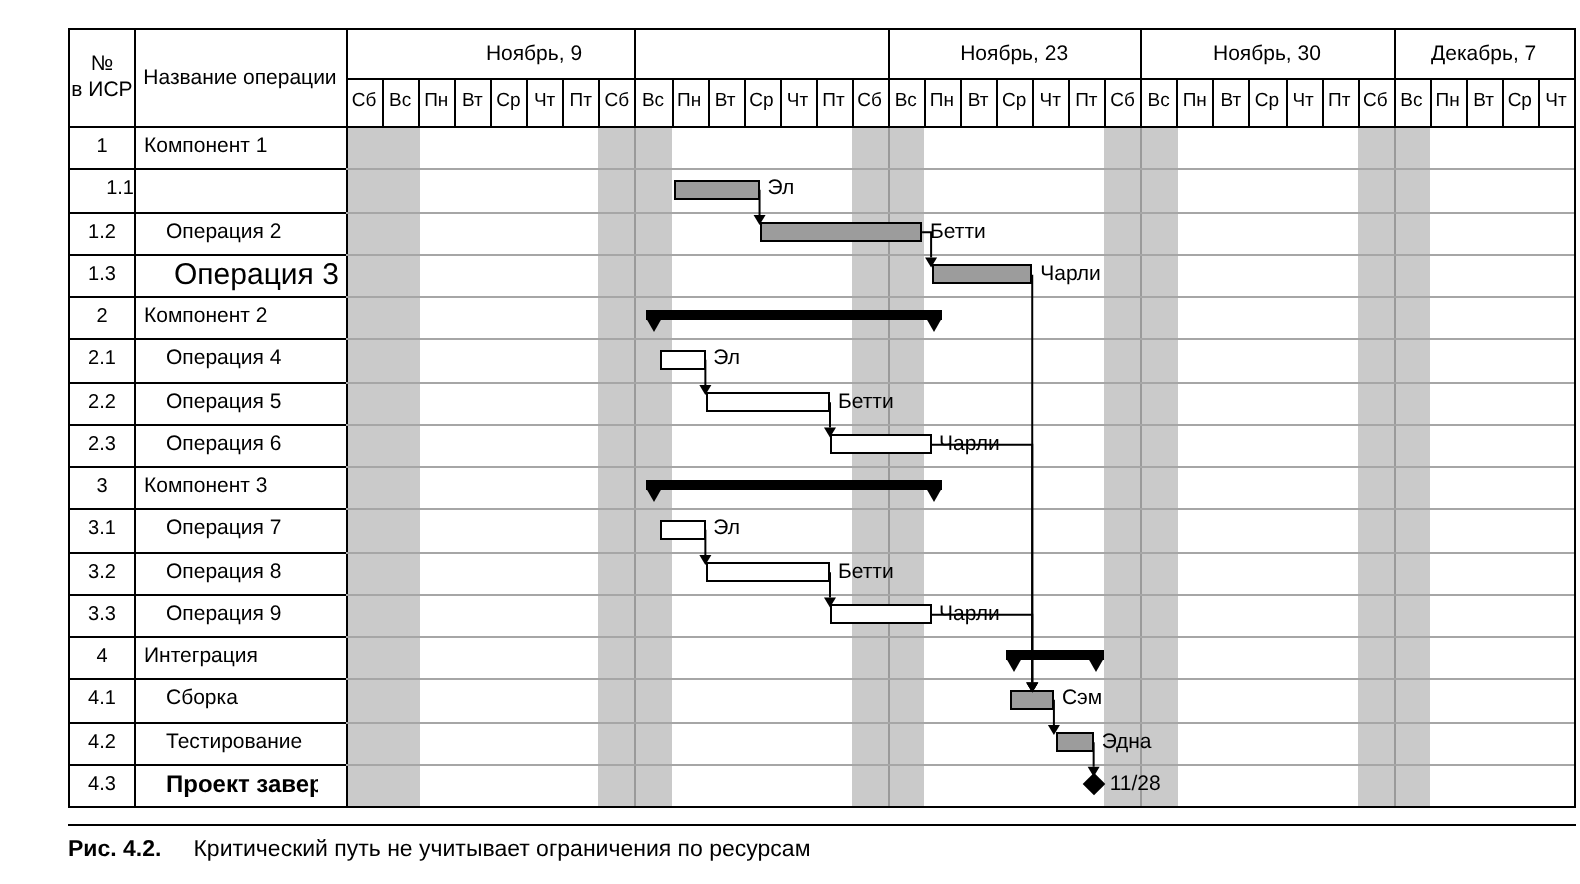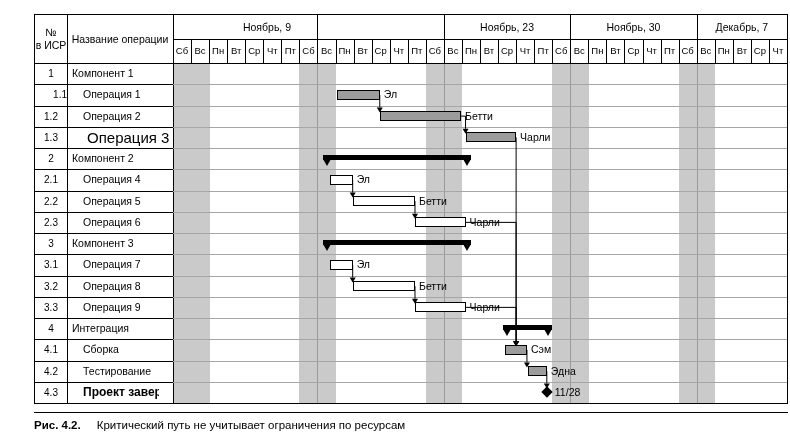--- a/index.html
+++ b/index.html
@@ -153,21 +153,20 @@
       <div class="cell ctr" style="left: 625.588px; top: 24px; width: 18.0588px; height: 24px; line-height: 24px; font-size: 9.5px;">Пт</div>
       <div class="cell ctr" style="left: 643.647px; top: 24px; width: 18.0588px; height: 24px; line-height: 24px; font-size: 9.5px;">Сб</div>
       <div class="cell ctr" style="left: 661.706px; top: 24px; width: 18.0588px; height: 24px; line-height: 24px; font-size: 9.5px;">Вс</div>
       <div class="cell ctr" style="left: 679.765px; top: 24px; width: 18.0588px; height: 24px; line-height: 24px; font-size: 9.5px;">Пн</div>
       <div class="cell ctr" style="left: 697.824px; top: 24px; width: 18.0588px; height: 24px; line-height: 24px; font-size: 9.5px;">Вт</div>
       <div class="cell ctr" style="left: 715.882px; top: 24px; width: 18.0588px; height: 24px; line-height: 24px; font-size: 9.5px;">Ср</div>
       <div class="cell ctr" style="left: 733.941px; top: 24px; width: 18.0588px; height: 24px; line-height: 24px; font-size: 9.5px;">Чт</div>
       <div class="cell ctr" style="left: 0px; top: 48px; width: 32px; height: 21.25px; line-height: 21.25px; font-size: 10px;">1</div>
       <div class="cell" style="left: 32px; top: 48px; width: 106px; height: 21.25px; line-height: 21.25px; padding-left: 5px; font-size: 10.5px;">Компонент 1</div>
       <div class="cell ctr" style="left: 0px; top: 69.25px; width: 32px; height: 21.25px; line-height: 21.25px; font-size: 10px; text-align: right;">1.1</div>
-      <div class="cell" style="left: 32px; top: 69.25px; width: 106px; height: 21.25px; line-height: 21.25px; padding-left: 16px; font-size: 10.5px;">Операция 1</div>
       <div class="task gray" style="left: 302.335px; top: 74.875px; width: 42.4382px;"></div>
       <div class="blabel" style="left: 348.774px; top: 69.25px; height: 21.25px; line-height: 21.25px;">Эл</div>
       <div class="cell ctr" style="left: 0px; top: 90.5px; width: 32px; height: 21.25px; line-height: 21.25px; font-size: 10px;">1.2</div>
       <div class="cell" style="left: 32px; top: 90.5px; width: 106px; height: 21.25px; line-height: 21.25px; padding-left: 16px; font-size: 10.5px;">Операция 2</div>
       <div class="task gray" style="left: 344.774px; top: 96.125px; width: 81.2647px;"></div>
       <div class="blabel" style="left: 430.038px; top: 90.5px; height: 21.25px; line-height: 21.25px;">Бетти</div>
       <div class="cell ctr" style="left: 0px; top: 111.75px; width: 32px; height: 21.25px; line-height: 21.25px; font-size: 10px;">1.3</div>
       <div class="cell" style="left: 36px; top: 111.75px; width: 106px; height: 21.25px; line-height: 21.25px; padding-left: 16px; font-size: 15px;">Операция 3</div>
       <div class="task gray" style="left: 430.553px; top: 117.375px; width: 50.5647px;"></div>
       <div class="blabel" style="left: 485.118px; top: 111.75px; height: 21.25px; line-height: 21.25px;">Чарли</div>

